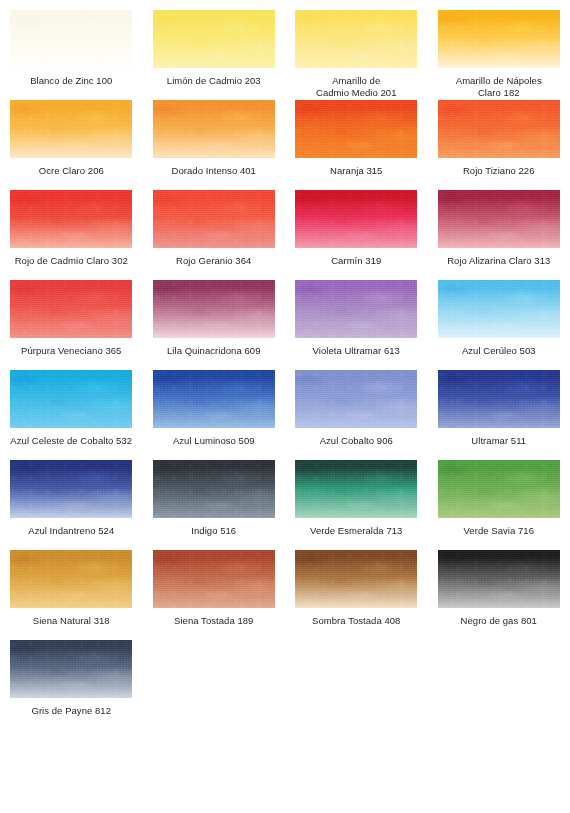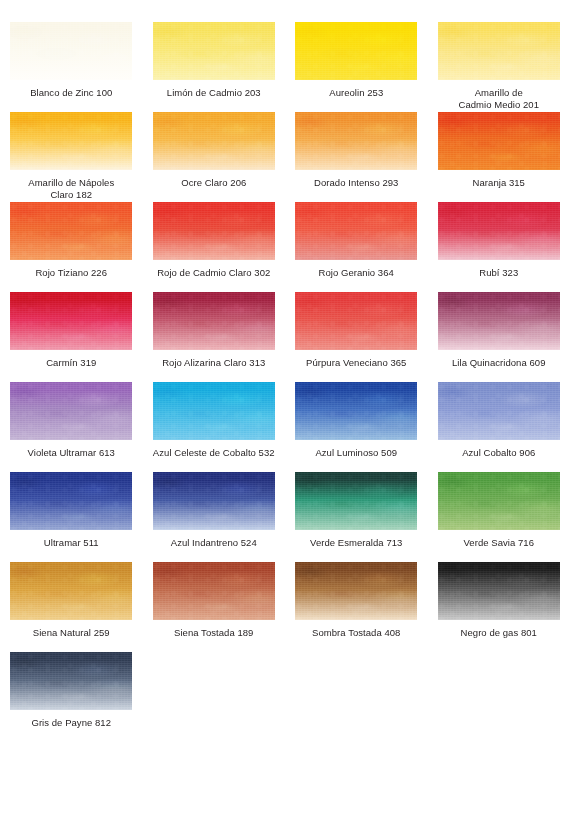--- a/index.html
+++ b/index.html
@@ -7,21 +7,21 @@
   body{
     width:570px;height:813px;
     background:#ffffff;
     font-family:"Liberation Sans", sans-serif;
     overflow:hidden;
   }
   #chart{
     position:relative;
     width:565px;height:813px;
     box-sizing:border-box;
-    padding:22px 0 0 0;
+    padding:10px 0 0 0;
   }
   .grid{
     display:grid;
     grid-template-columns:repeat(4,142.5px);
     grid-template-rows:repeat(9,90px);
     width:570px;
   }
   .cell{
     position:relative;
     width:142.5px;
@@ -98,28 +98,20 @@
       <div class="cell">
         <div class="swatch">
           <div class="grad" style="background: linear-gradient(rgb(247, 226, 92) 0%, rgb(247, 226, 92) 12%, rgb(249, 232, 119) 48%, rgb(251, 242, 174) 100%);"></div>
           <div class="mottle"></div>
           <div class="grain"></div>
         </div>
         <div class="label">Limón de Cadmio 203</div>
       </div>
       <div class="cell">
         <div class="swatch">
-          <div class="grad" style="background: linear-gradient(rgb(251, 221, 5) 0%, rgb(251, 221, 5) 12%, rgb(252, 223, 22) 48%, rgb(251, 227, 54) 100%);"></div>
-          <div class="mottle"></div>
-          <div class="grain"></div>
-        </div>
-        <div class="label">Aureolin 253</div>
-      </div>
-      <div class="cell">
-        <div class="swatch">
           <div class="grad" style="background: linear-gradient(rgb(250, 223, 93) 0%, rgb(250, 223, 93) 12%, rgb(250, 229, 131) 48%, rgb(253, 240, 179) 100%);"></div>
           <div class="mottle"></div>
           <div class="grain"></div>
         </div>
         <div class="label">Amarillo de
 Cadmio Medio 201</div>
       </div>
       <div class="cell">
         <div class="swatch">
           <div class="grad" style="background: linear-gradient(rgb(247, 179, 25) 0%, rgb(247, 179, 25) 12%, rgb(251, 203, 78) 48%, rgb(253, 243, 221) 100%);"></div>
@@ -136,21 +128,21 @@
           <div class="grain"></div>
         </div>
         <div class="label">Ocre Claro 206</div>
       </div>
       <div class="cell">
         <div class="swatch">
           <div class="grad" style="background: linear-gradient(rgb(240, 144, 44) 0%, rgb(240, 144, 44) 12%, rgb(244, 171, 75) 48%, rgb(251, 226, 189) 100%);"></div>
           <div class="mottle"></div>
           <div class="grain"></div>
         </div>
-        <div class="label">Dorado Intenso 293</div>
+        <div class="label">Dorado Intenso 401</div>
       </div>
       <div class="cell">
         <div class="swatch">
           <div class="grad" style="background: linear-gradient(rgb(232, 68, 27) 0%, rgb(232, 68, 27) 12%, rgb(238, 106, 32) 48%, rgb(242, 134, 42) 100%);"></div>
           <div class="mottle"></div>
           <div class="grain"></div>
         </div>
         <div class="label">Naranja 315</div>
       </div>
       <div class="cell">
@@ -172,28 +164,20 @@
       <div class="cell">
         <div class="swatch">
           <div class="grad" style="background: linear-gradient(rgb(238, 69, 51) 0%, rgb(238, 69, 51) 12%, rgb(239, 90, 69) 48%, rgb(232, 148, 143) 100%);"></div>
           <div class="mottle"></div>
           <div class="grain"></div>
         </div>
         <div class="label">Rojo Geranio 364</div>
       </div>
       <div class="cell">
         <div class="swatch">
-          <div class="grad" style="background: linear-gradient(rgb(216, 35, 59) 0%, rgb(216, 35, 59) 12%, rgb(221, 58, 82) 48%, rgb(240, 195, 206) 100%);"></div>
-          <div class="mottle"></div>
-          <div class="grain"></div>
-        </div>
-        <div class="label">Rubí 323</div>
-      </div>
-      <div class="cell">
-        <div class="swatch">
           <div class="grad" style="background: linear-gradient(rgb(207, 19, 38) 0%, rgb(207, 19, 38) 12%, rgb(229, 47, 90) 48%, rgb(240, 154, 173) 100%);"></div>
           <div class="mottle"></div>
           <div class="grain"></div>
         </div>
         <div class="label">Carmín 319</div>
       </div>
       <div class="cell">
         <div class="swatch">
           <div class="grad" style="background: linear-gradient(rgb(160, 33, 64) 0%, rgb(160, 33, 64) 12%, rgb(193, 85, 107) 48%, rgb(238, 180, 185) 100%);"></div>
           <div class="mottle"></div>
@@ -220,20 +204,28 @@
       <div class="cell">
         <div class="swatch">
           <div class="grad" style="background: linear-gradient(rgb(151, 101, 185) 0%, rgb(151, 101, 185) 12%, rgb(165, 136, 192) 48%, rgb(195, 179, 212) 100%);"></div>
           <div class="mottle"></div>
           <div class="grain"></div>
         </div>
         <div class="label">Violeta Ultramar 613</div>
       </div>
       <div class="cell">
         <div class="swatch">
+          <div class="grad" style="background: linear-gradient(rgb(79, 187, 232) 0%, rgb(79, 187, 232) 12%, rgb(143, 212, 239) 48%, rgb(223, 240, 250) 100%);"></div>
+          <div class="mottle"></div>
+          <div class="grain"></div>
+        </div>
+        <div class="label">Azul Cerúleo 503</div>
+      </div>
+      <div class="cell">
+        <div class="swatch">
           <div class="grad" style="background: linear-gradient(rgb(21, 170, 221) 0%, rgb(21, 170, 221) 12%, rgb(58, 184, 228) 48%, rgb(116, 202, 236) 100%);"></div>
           <div class="mottle"></div>
           <div class="grain"></div>
         </div>
         <div class="label">Azul Celeste de Cobalto 532</div>
       </div>
       <div class="cell">
         <div class="swatch">
           <div class="grad" style="background: linear-gradient(rgb(29, 68, 160) 0%, rgb(29, 68, 160) 12%, rgb(67, 112, 192) 48%, rgb(151, 189, 224) 100%);"></div>
           <div class="mottle"></div>
@@ -260,41 +252,49 @@
       <div class="cell">
         <div class="swatch">
           <div class="grad" style="background: linear-gradient(rgb(35, 47, 124) 0%, rgb(35, 47, 124) 12%, rgb(66, 87, 162) 48%, rgb(195, 208, 232) 100%);"></div>
           <div class="mottle"></div>
           <div class="grain"></div>
         </div>
         <div class="label">Azul Indantreno 524</div>
       </div>
       <div class="cell">
         <div class="swatch">
+          <div class="grad" style="background: linear-gradient(rgb(43, 47, 53) 0%, rgb(43, 47, 53) 12%, rgb(74, 85, 96) 48%, rgb(139, 152, 163) 100%);"></div>
+          <div class="mottle"></div>
+          <div class="grain"></div>
+        </div>
+        <div class="label">Indigo 516</div>
+      </div>
+      <div class="cell">
+        <div class="swatch">
           <div class="grad" style="background: linear-gradient(rgb(27, 62, 56) 0%, rgb(27, 62, 56) 12%, rgb(44, 151, 119) 48%, rgb(167, 212, 189) 100%);"></div>
           <div class="mottle"></div>
           <div class="grain"></div>
         </div>
         <div class="label">Verde Esmeralda 713</div>
       </div>
       <div class="cell">
         <div class="swatch">
           <div class="grad" style="background: linear-gradient(rgb(79, 155, 62) 0%, rgb(79, 155, 62) 12%, rgb(108, 171, 82) 48%, rgb(168, 201, 126) 100%);"></div>
           <div class="mottle"></div>
           <div class="grain"></div>
         </div>
         <div class="label">Verde Savia 716</div>
       </div>
       <div class="cell">
         <div class="swatch">
           <div class="grad" style="background: linear-gradient(rgb(201, 138, 43) 0%, rgb(201, 138, 43) 12%, rgb(219, 163, 63) 48%, rgb(240, 207, 138) 100%);"></div>
           <div class="mottle"></div>
           <div class="grain"></div>
         </div>
-        <div class="label">Siena Natural 259</div>
+        <div class="label">Siena Natural 318</div>
       </div>
       <div class="cell">
         <div class="swatch">
           <div class="grad" style="background: linear-gradient(rgb(167, 67, 43) 0%, rgb(167, 67, 43) 12%, rgb(192, 106, 76) 48%, rgb(224, 168, 140) 100%);"></div>
           <div class="mottle"></div>
           <div class="grain"></div>
         </div>
         <div class="label">Siena Tostada 189</div>
       </div>
       <div class="cell">

